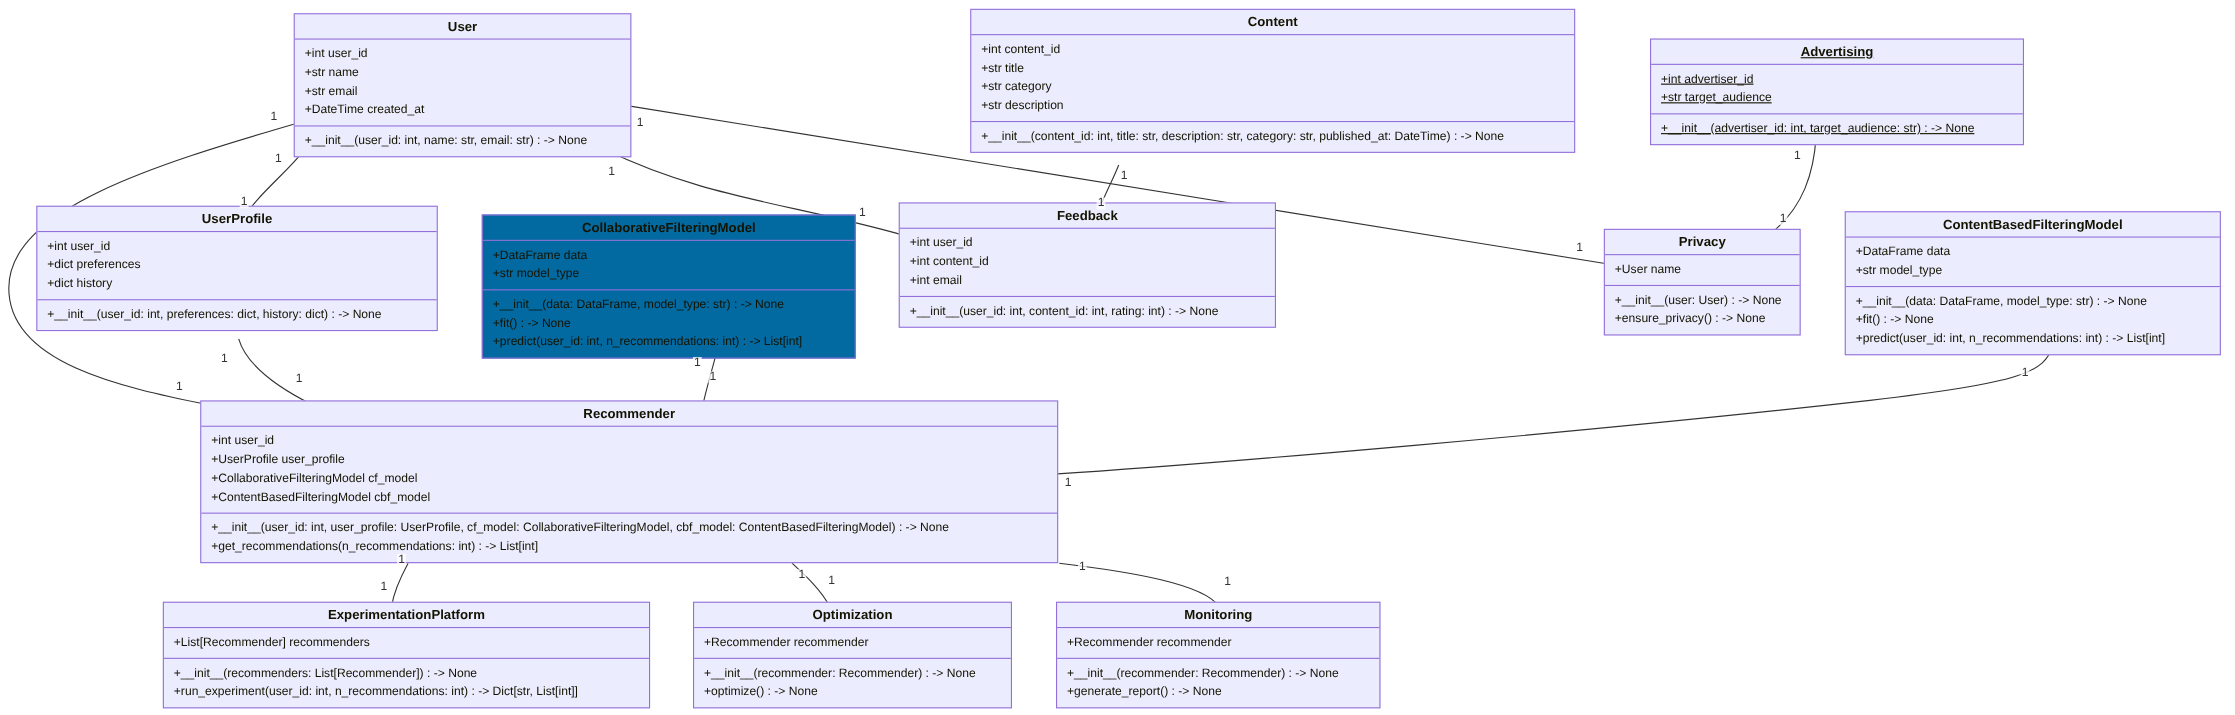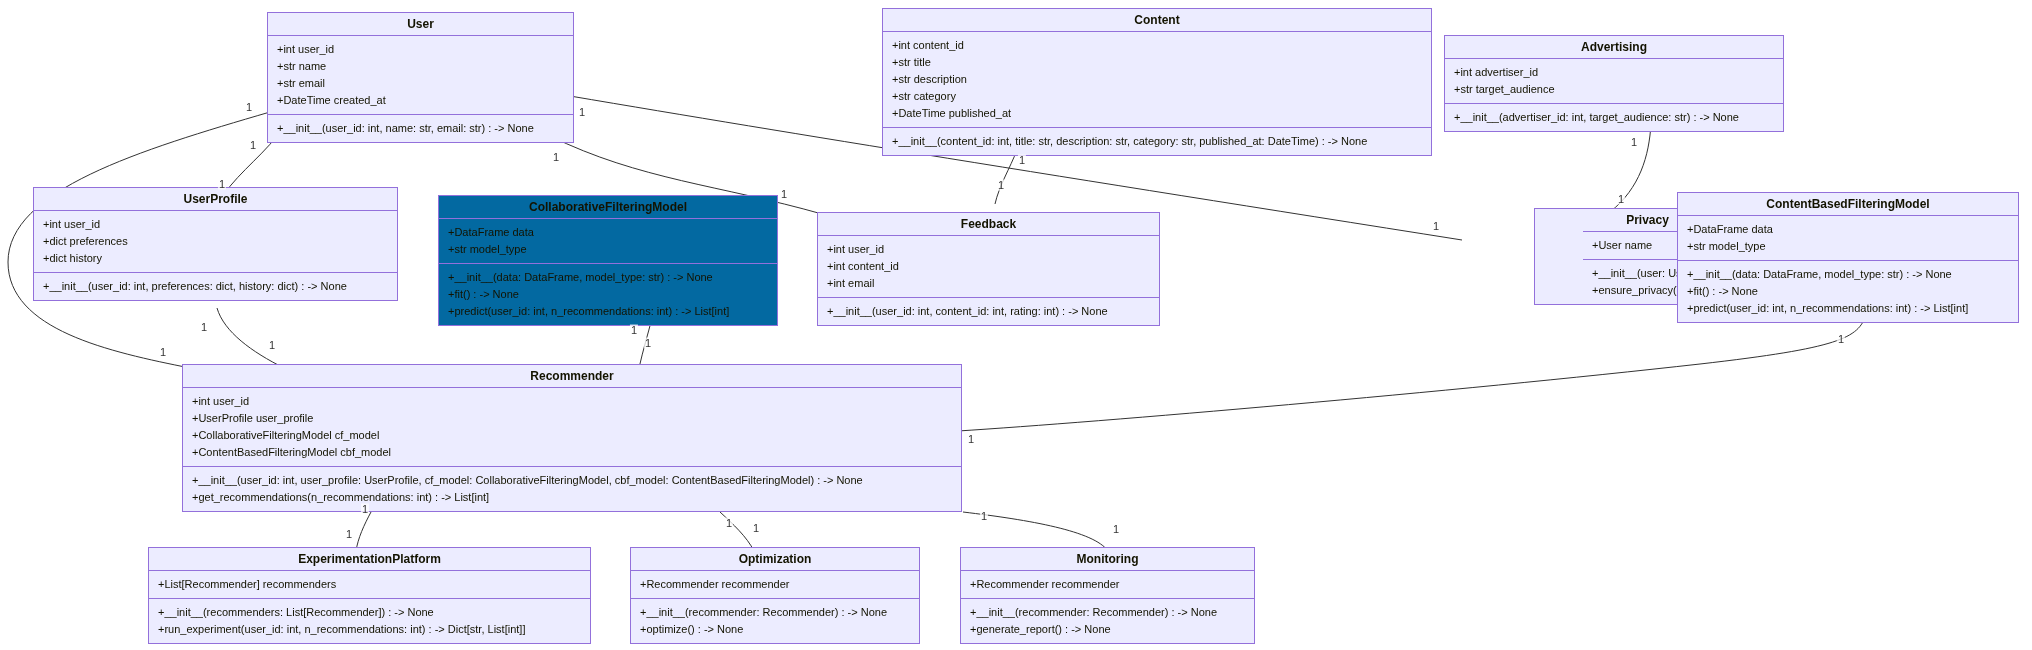--- a/index.html
+++ b/index.html
@@ -42,29 +42,28 @@
       </div>
       <div class="uml-methods" style="border-top-color: rgb(147, 112, 219);">
         <div class="uml-row">+__init__(user_id: int, name: str, email: str) : -&gt; None</div>
       </div>
     </div>
     <div class="uml-class" style="left: 882px; top: 8px; width: 550px; background: rgb(236, 236, 255); border-color: rgb(147, 112, 219);">
       <div class="uml-title">Content</div>
       <div class="uml-attrs" style="border-top-color: rgb(147, 112, 219);">
         <div class="uml-row">+int content_id</div>
         <div class="uml-row">+str title</div>
+        <div class="uml-row">+str category</div>
         <div class="uml-row">+str description</div>
-        <div class="uml-row">+str category</div>
-        <div class="uml-row">+DateTime published_at</div>
       </div>
       <div class="uml-methods" style="border-top-color: rgb(147, 112, 219);">
         <div class="uml-row">+__init__(content_id: int, title: str, description: str, category: str, published_at: DateTime) : -&gt; None</div>
       </div>
     </div>
-    <div class="uml-class" style="left: 1444px; top: 35px; width: 340px; background: rgb(236, 236, 255); border-color: rgb(147, 112, 219);">
+    <div class="uml-class" style="left: 1500px; top: 35px; width: 340px; background: rgb(236, 236, 255); border-color: rgb(147, 112, 219); text-decoration: underline;">
       <div class="uml-title">Advertising</div>
       <div class="uml-attrs" style="border-top-color: rgb(147, 112, 219);">
         <div class="uml-row">+int advertiser_id</div>
         <div class="uml-row">+str target_audience</div>
       </div>
       <div class="uml-methods" style="border-top-color: rgb(147, 112, 219);">
         <div class="uml-row">+__init__(advertiser_id: int, target_audience: str) : -&gt; None</div>
       </div>
     </div>
     <div class="uml-class" style="left: 33px; top: 187px; width: 365px; background: rgb(236, 236, 255); border-color: rgb(147, 112, 219);">
@@ -83,32 +82,32 @@
       <div class="uml-attrs" style="border-top-color: rgb(147, 112, 219);">
         <div class="uml-row">+DataFrame data</div>
         <div class="uml-row">+str model_type</div>
       </div>
       <div class="uml-methods" style="border-top-color: rgb(147, 112, 219);">
         <div class="uml-row">+__init__(data: DataFrame, model_type: str) : -&gt; None</div>
         <div class="uml-row">+fit() : -&gt; None</div>
         <div class="uml-row">+predict(user_id: int, n_recommendations: int) : -&gt; List[int]</div>
       </div>
     </div>
-    <div class="uml-class" style="left: 817px; top: 212px; width: 343px; background: rgb(236, 236, 255); border-color: rgb(147, 112, 219);">
+    <div class="uml-class" style="left: 817px; top: 184px; width: 343px; background: rgb(236, 236, 255); border-color: rgb(147, 112, 219);">
       <div class="uml-title">Feedback</div>
       <div class="uml-attrs" style="border-top-color: rgb(147, 112, 219);">
         <div class="uml-row">+int user_id</div>
         <div class="uml-row">+int content_id</div>
         <div class="uml-row">+int email</div>
       </div>
       <div class="uml-methods" style="border-top-color: rgb(147, 112, 219);">
         <div class="uml-row">+__init__(user_id: int, content_id: int, rating: int) : -&gt; None</div>
       </div>
     </div>
-    <div class="uml-class" style="left: 1534px; top: 208px; width: 179px; background: rgb(236, 236, 255); border-color: rgb(147, 112, 219); padding-left: 48px;">
+    <div class="uml-class" style="left: 1458px; top: 208px; width: 179px; background: rgb(236, 236, 255); border-color: rgb(147, 112, 219);">
       <div class="uml-title">Privacy</div>
       <div class="uml-attrs" style="border-top-color: rgb(147, 112, 219);">
         <div class="uml-row">+User name</div>
       </div>
       <div class="uml-methods" style="border-top-color: rgb(147, 112, 219);">
         <div class="uml-row">+__init__(user: User) : -&gt; None</div>
         <div class="uml-row">+ensure_privacy() : -&gt; None</div>
       </div>
     </div>
     <div class="uml-class" style="left: 1677px; top: 192px; width: 342px; background: rgb(236, 236, 255); border-color: rgb(147, 112, 219);">

